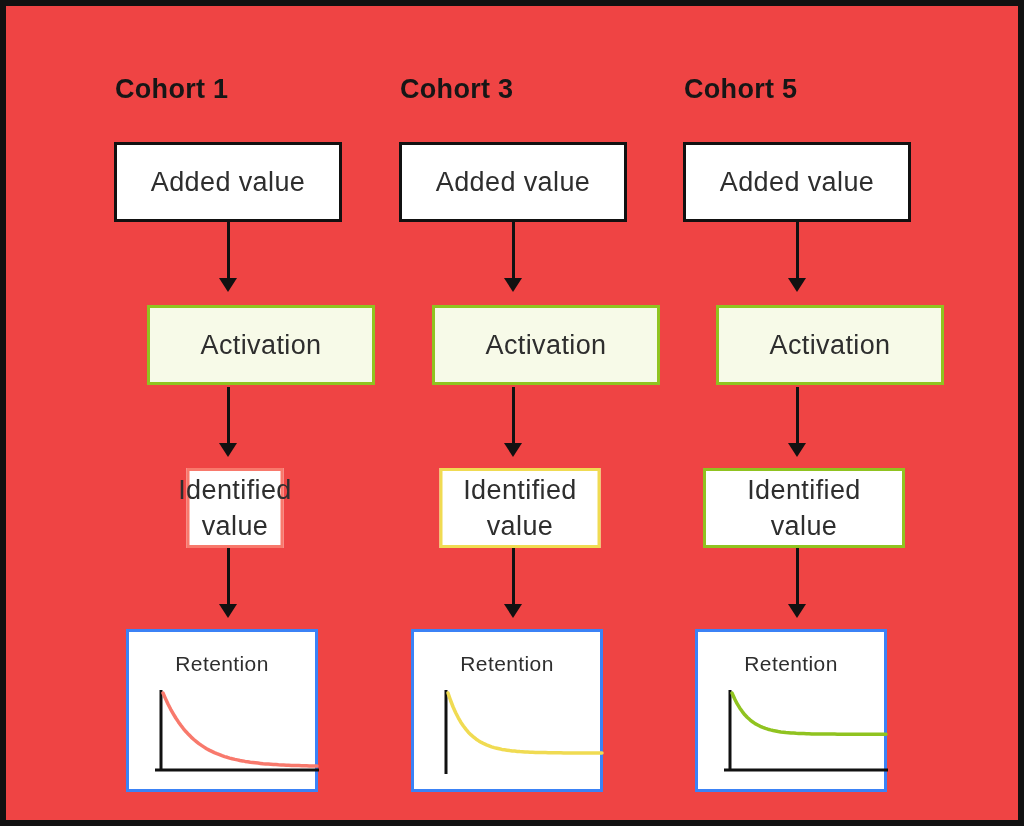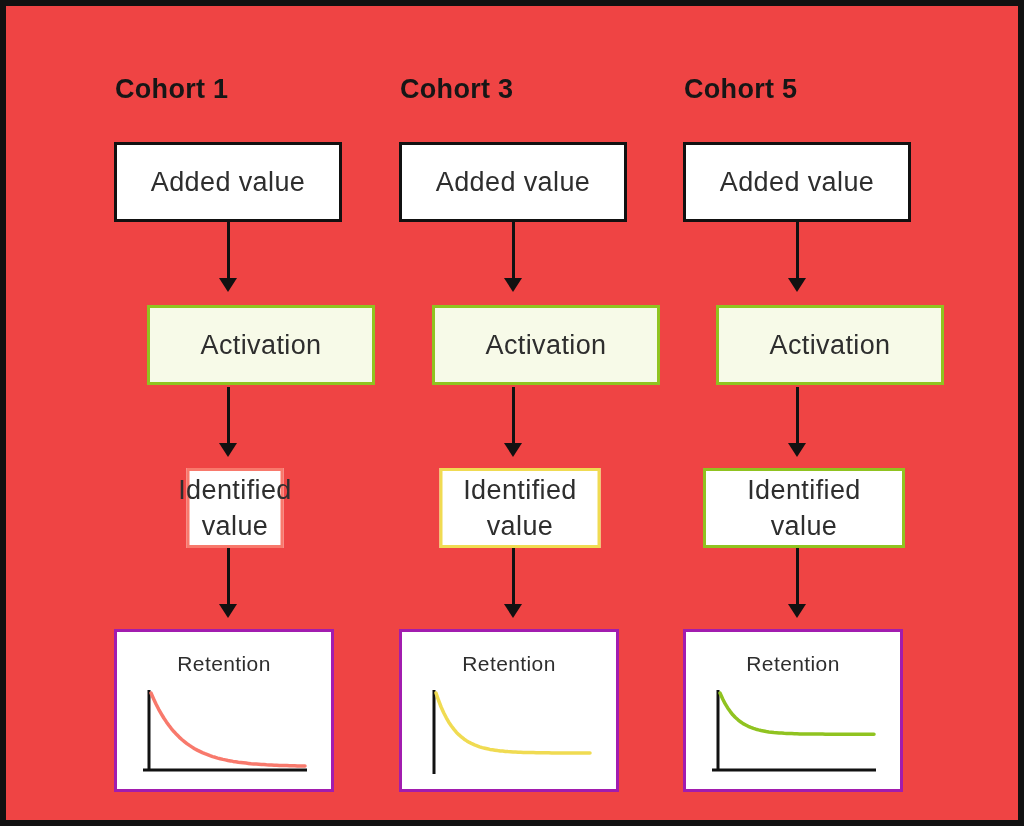--- a/index.html
+++ b/index.html
@@ -7,21 +7,21 @@
   .stage{position:absolute;inset:0;width:1024px;height:826px;background:#ef4444;}
   .frame{position:absolute;inset:0;width:100%;height:100%;box-sizing:border-box;border:6px solid #111111;pointer-events:none;}
   .cohort-col{position:absolute;top:0;width:228px;height:826px;}
   .cohort-title{position:absolute;top:74px;left:1px;font-size:27px;font-weight:700;color:#161616;letter-spacing:0.3px;}
   .box{position:absolute;box-sizing:border-box;display:flex;align-items:center;justify-content:center;text-align:center;
        font-size:27px;color:#2e2e2e;letter-spacing:0.4px;background:#ffffff;}
   .added{left:0;top:142px;width:228px;height:80px;border:3px solid #111111;}
   .activation{left:0;top:305px;width:228px;height:80px;border:3px solid #90C320;background:#F7FAE8;margin-left:33px;}
   .identified{top:468px;height:80px;border:3px solid #0f766e;left:50%;transform:translateX(calc(-50% + 7px));line-height:1.35;}
   .identified .label-inner{display:inline-block;max-width:120px;}
-  .retention-box{left:0;top:629px;width:220px;height:163px;border:3px solid #a21caf;background:#ffffff;position:absolute;box-sizing:border-box;}
+  .retention-box{left:12px;top:629px;width:192px;height:163px;border:3px solid #3b82f6;background:#ffffff;position:absolute;box-sizing:border-box;}
   .retention-label{position:absolute;top:20px;left:0;width:100%;text-align:center;font-size:21px;color:#2e2e2e;letter-spacing:0.4px;}
   .retention-chart{position:absolute;left:0;top:0;width:222px;height:157px;display:block;}
   .arrow{position:absolute;left:105px;width:18px;height:70px;display:flex;flex-direction:column;align-items:center;}
   .arrow .shaft{width:3px;height:56px;background:#111111;}
   .arrow .head{width:0;height:0;border-left:9px solid transparent;border-right:9px solid transparent;border-top:14px solid #111111;}
   .a1{top:222px;} .a2{top:387px;} .a3{top:548px;}
 </style>
 </head>
 <body>
 

